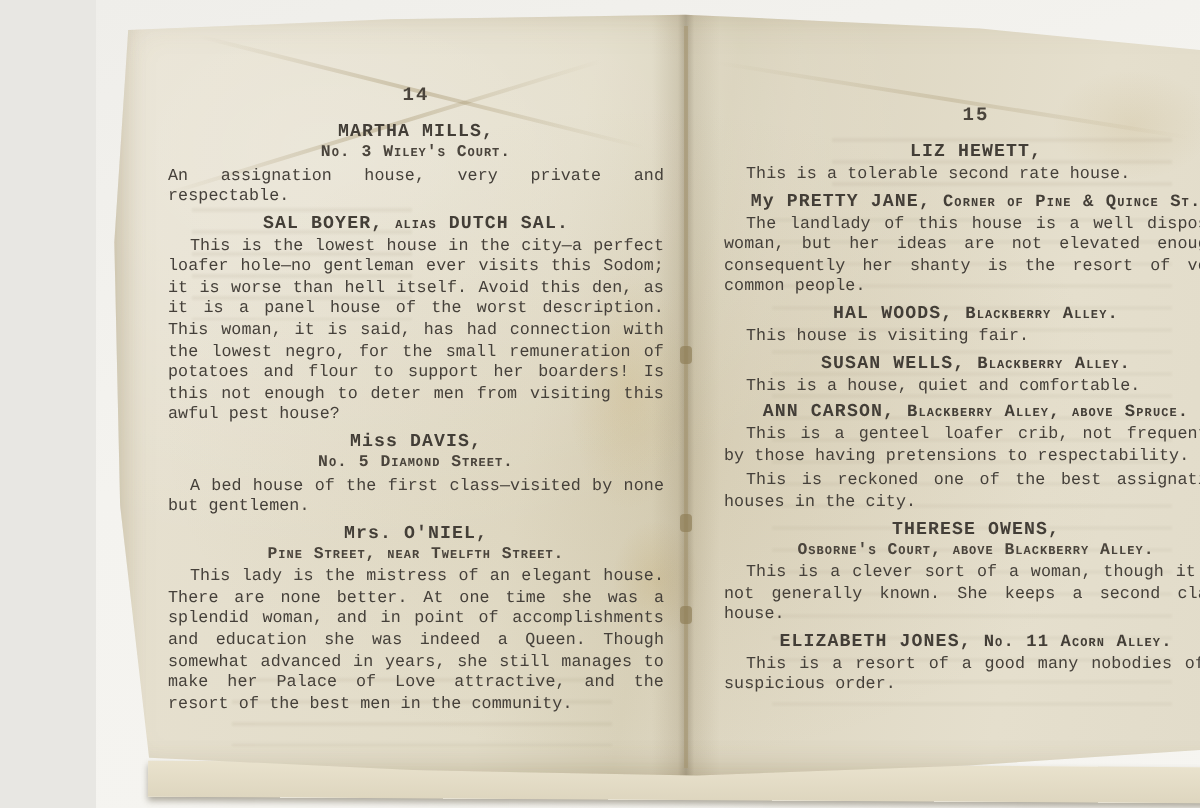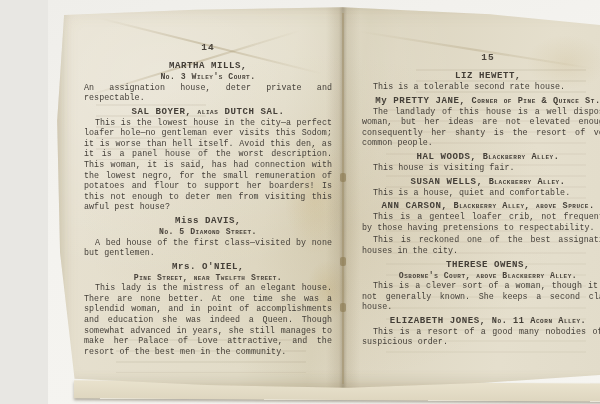--- a/index.html
+++ b/index.html
@@ -83,21 +83,21 @@
     <div class="stitch" style="top:252px;"></div>
     <div class="stitch" style="top:298px;"></div>
   </div>
 
   <div class="page-col left">
     <div class="pagenum">14</div>
     <div class="entries">
         <div class="entry">
           <div class="h"><span>MARTHA MILLS,</span></div>
           <div class="addr">No. 3 Wiley's Court.</div>
-          <p class="body">An assignation house, deter private and respectable.</p>
+          <p class="body">An assignation house, very private and respectable.</p>
         </div>
         <div class="entry">
           <div class="h"><span>SAL BOYER, </span><span class="sc">alias</span><span> DUTCH SAL.</span></div>
           <p class="body ind">This is the lowest house in the city—a perfect loafer hole—no gentleman ever visits this Sodom; it is worse than hell itself. Avoid this den, as it is a panel house of the worst description. This woman, it is said, has had connection with the lowest negro, for the small remuneration of potatoes and flour to support her boarders! Is this not enough to deter men from visiting this awful pest house?</p>
         </div>
         <div class="entry">
           <div class="h"><span>Miss DAVIS,</span></div>
           <div class="addr">No. 5 Diamond Street.</div>
           <p class="body ind">A bed house of the first class—visited by none but gentlemen.</p>
         </div>

